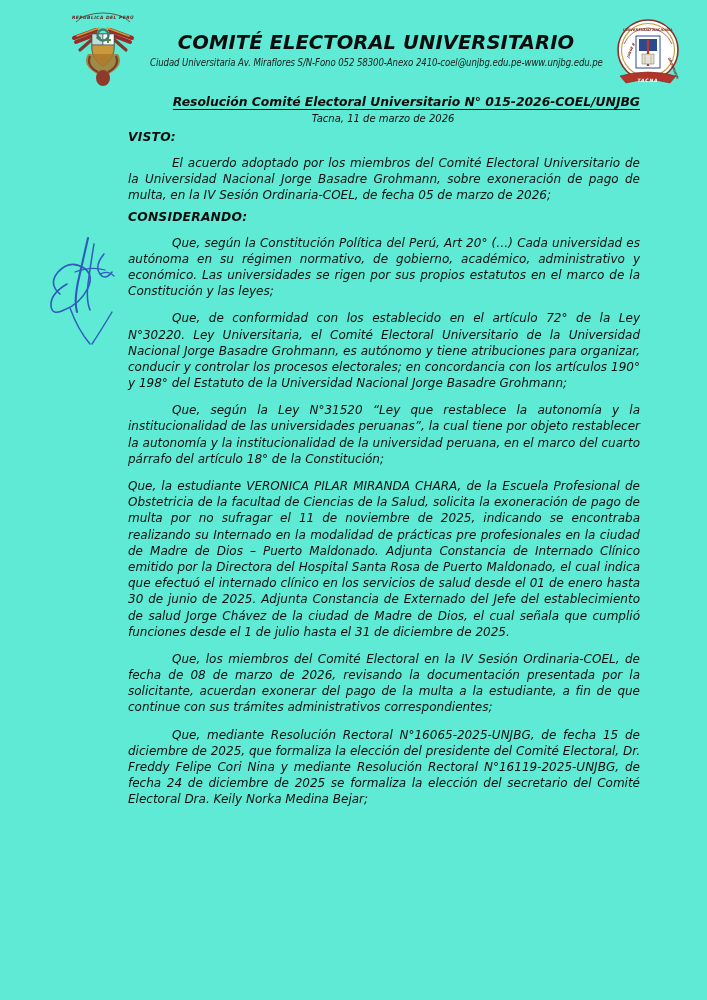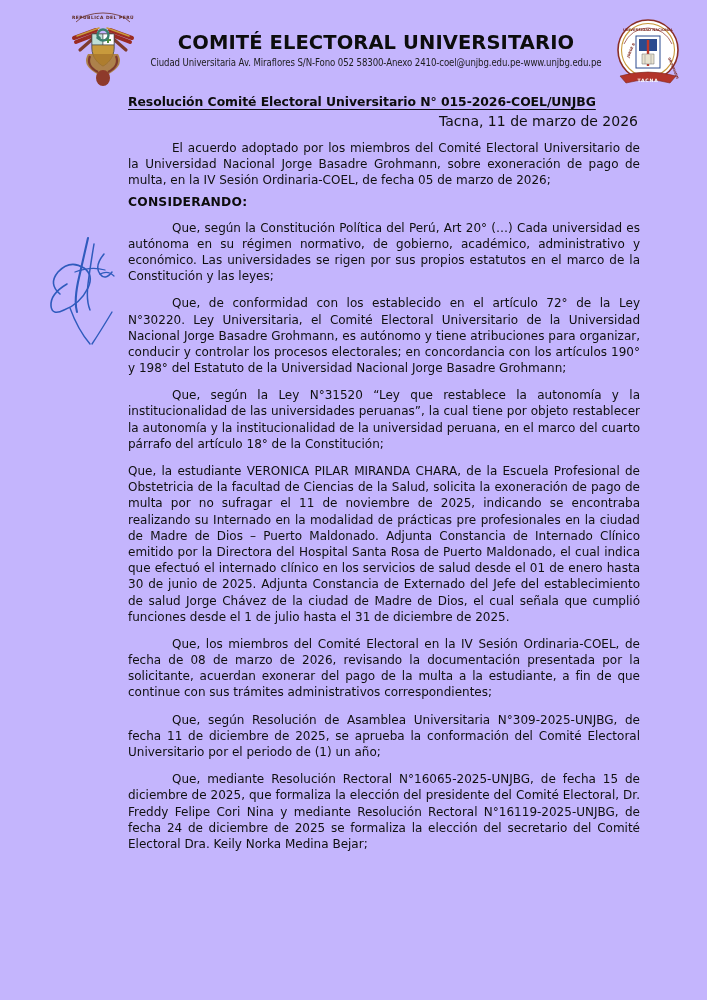--- a/index.html
+++ b/index.html
@@ -12,21 +12,22 @@
     height: 1000px;
     position: relative;
     overflow: hidden;
     font-family: "DejaVu Sans", "Liberation Sans", sans-serif;
     color: #111111;
   }
 
   .page {
     position: absolute;
     inset: 0;
-    background: #c4b5fd;
+    background: #5eead4;
+    font-style: italic;
   }
 
   
   .letterhead {
     position: absolute;
     top: 0;
     left: 0;
     right: 0;
     height: 92px;
   }
@@ -82,25 +83,26 @@
 
   .res-title {
     font-weight: bold;
     font-size: 12.4px;
     text-decoration: underline;
     text-underline-offset: 2.5px;
     letter-spacing: -0.05px;
     color: #0d0d0d;
     white-space: nowrap;
     margin: 0 0 2px 0;
+    text-align: right;
   }
 
   .place-date {
-    text-align: right;
-    font-size: 14px;
+    text-align: center;
+    font-size: 10px;
     color: #101010;
     margin: 4px 0 0 0;
     padding-right: 2px;
   }
 
   .section-label {
     font-weight: bold;
     font-size: 12.3px;
     color: #0d0d0d;
     margin: 6px 0 0 0;
@@ -203,27 +205,27 @@
       <path d="M70 84 q-12 20 -20 32" stroke-width="1.4"></path>
     </g>
   </svg>
 
   <div class="doc-body">
 
     <div class="res-title">Resolución Comité Electoral Universitario N° 015-2026-COEL/UNJBG</div>
 
     <div class="place-date">Tacna, 11 de marzo de 2026</div>
 
+    <div class="section-label">VISTO:</div>
 
     <p class="para indent">El acuerdo adoptado por los miembros del Comité Electoral Universitario de la Universidad Nacional Jorge Basadre Grohmann, sobre exoneración de pago de multa, en la IV Sesión Ordinaria-COEL, de fecha 05 de marzo de 2026;</p>
 
     <div class="section-label" style="">CONSIDERANDO:</div>
 
     <p class="para indent">Que, según la Constitución Política del Perú, Art 20° (…) Cada universidad es autónoma en su régimen normativo, de gobierno, académico, administrativo y económico. Las universidades se rigen por sus propios estatutos en el marco de la Constitución y las leyes;</p>
     <p class="para indent">Que, de conformidad con los establecido en el artículo 72° de la Ley N°30220. Ley Universitaria, el Comité Electoral Universitario de la Universidad Nacional Jorge Basadre Grohmann, es autónomo y tiene atribuciones para organizar, conducir y controlar los procesos electorales; en concordancia con los artículos 190° y 198° del Estatuto de la Universidad Nacional Jorge Basadre Grohmann;</p>
     <p class="para indent">Que, según la Ley N°31520 “Ley que restablece la autonomía y la institucionalidad de las universidades peruanas”, la cual tiene por objeto restablecer la autonomía y la institucionalidad de la universidad peruana, en el marco del cuarto párrafo del artículo 18° de la Constitución;</p>
     <p class="para">Que, la estudiante VERONICA PILAR MIRANDA CHARA, de la Escuela Profesional de Obstetricia de la facultad de Ciencias de la Salud, solicita la exoneración de pago de multa por no sufragar el 11 de noviembre de 2025, indicando se encontraba realizando su Internado en la modalidad de prácticas pre profesionales en la ciudad de Madre de Dios – Puerto Maldonado. Adjunta Constancia de Internado Clínico emitido por la Directora del Hospital Santa Rosa de Puerto Maldonado, el cual indica que efectuó el internado clínico en los servicios de salud desde el 01 de enero hasta 30 de junio de 2025. Adjunta Constancia de Externado del Jefe del establecimiento de salud Jorge Chávez de la ciudad de Madre de Dios, el cual señala que cumplió funciones desde el 1 de julio hasta el 31 de diciembre de 2025.</p>
     <p class="para indent">Que, los miembros del Comité Electoral en la IV Sesión Ordinaria-COEL, de fecha de 08 de marzo de 2026, revisando la documentación presentada por la solicitante, acuerdan exonerar del pago de la multa a la estudiante, a fin de que continue con sus trámites administrativos correspondientes;</p>
-    <p class="para indent">Que, según Resolución de Asamblea Universitaria N°309-2025-UNJBG, de fecha 11 de diciembre de 2025, se aprueba la conformación del Comité Electoral Universitario por el periodo de (1) un año;</p>
     <p class="para indent">Que, mediante Resolución Rectoral N°16065-2025-UNJBG, de fecha 15 de diciembre de 2025, que formaliza la elección del presidente del Comité Electoral, Dr. Freddy Felipe Cori Nina y mediante Resolución Rectoral N°16119-2025-UNJBG, de fecha 24 de diciembre de 2025 se formaliza la elección del secretario del Comité Electoral Dra. Keily Norka Medina Bejar;</p>
 
   </div>
 </div>
 
 </body></html>

